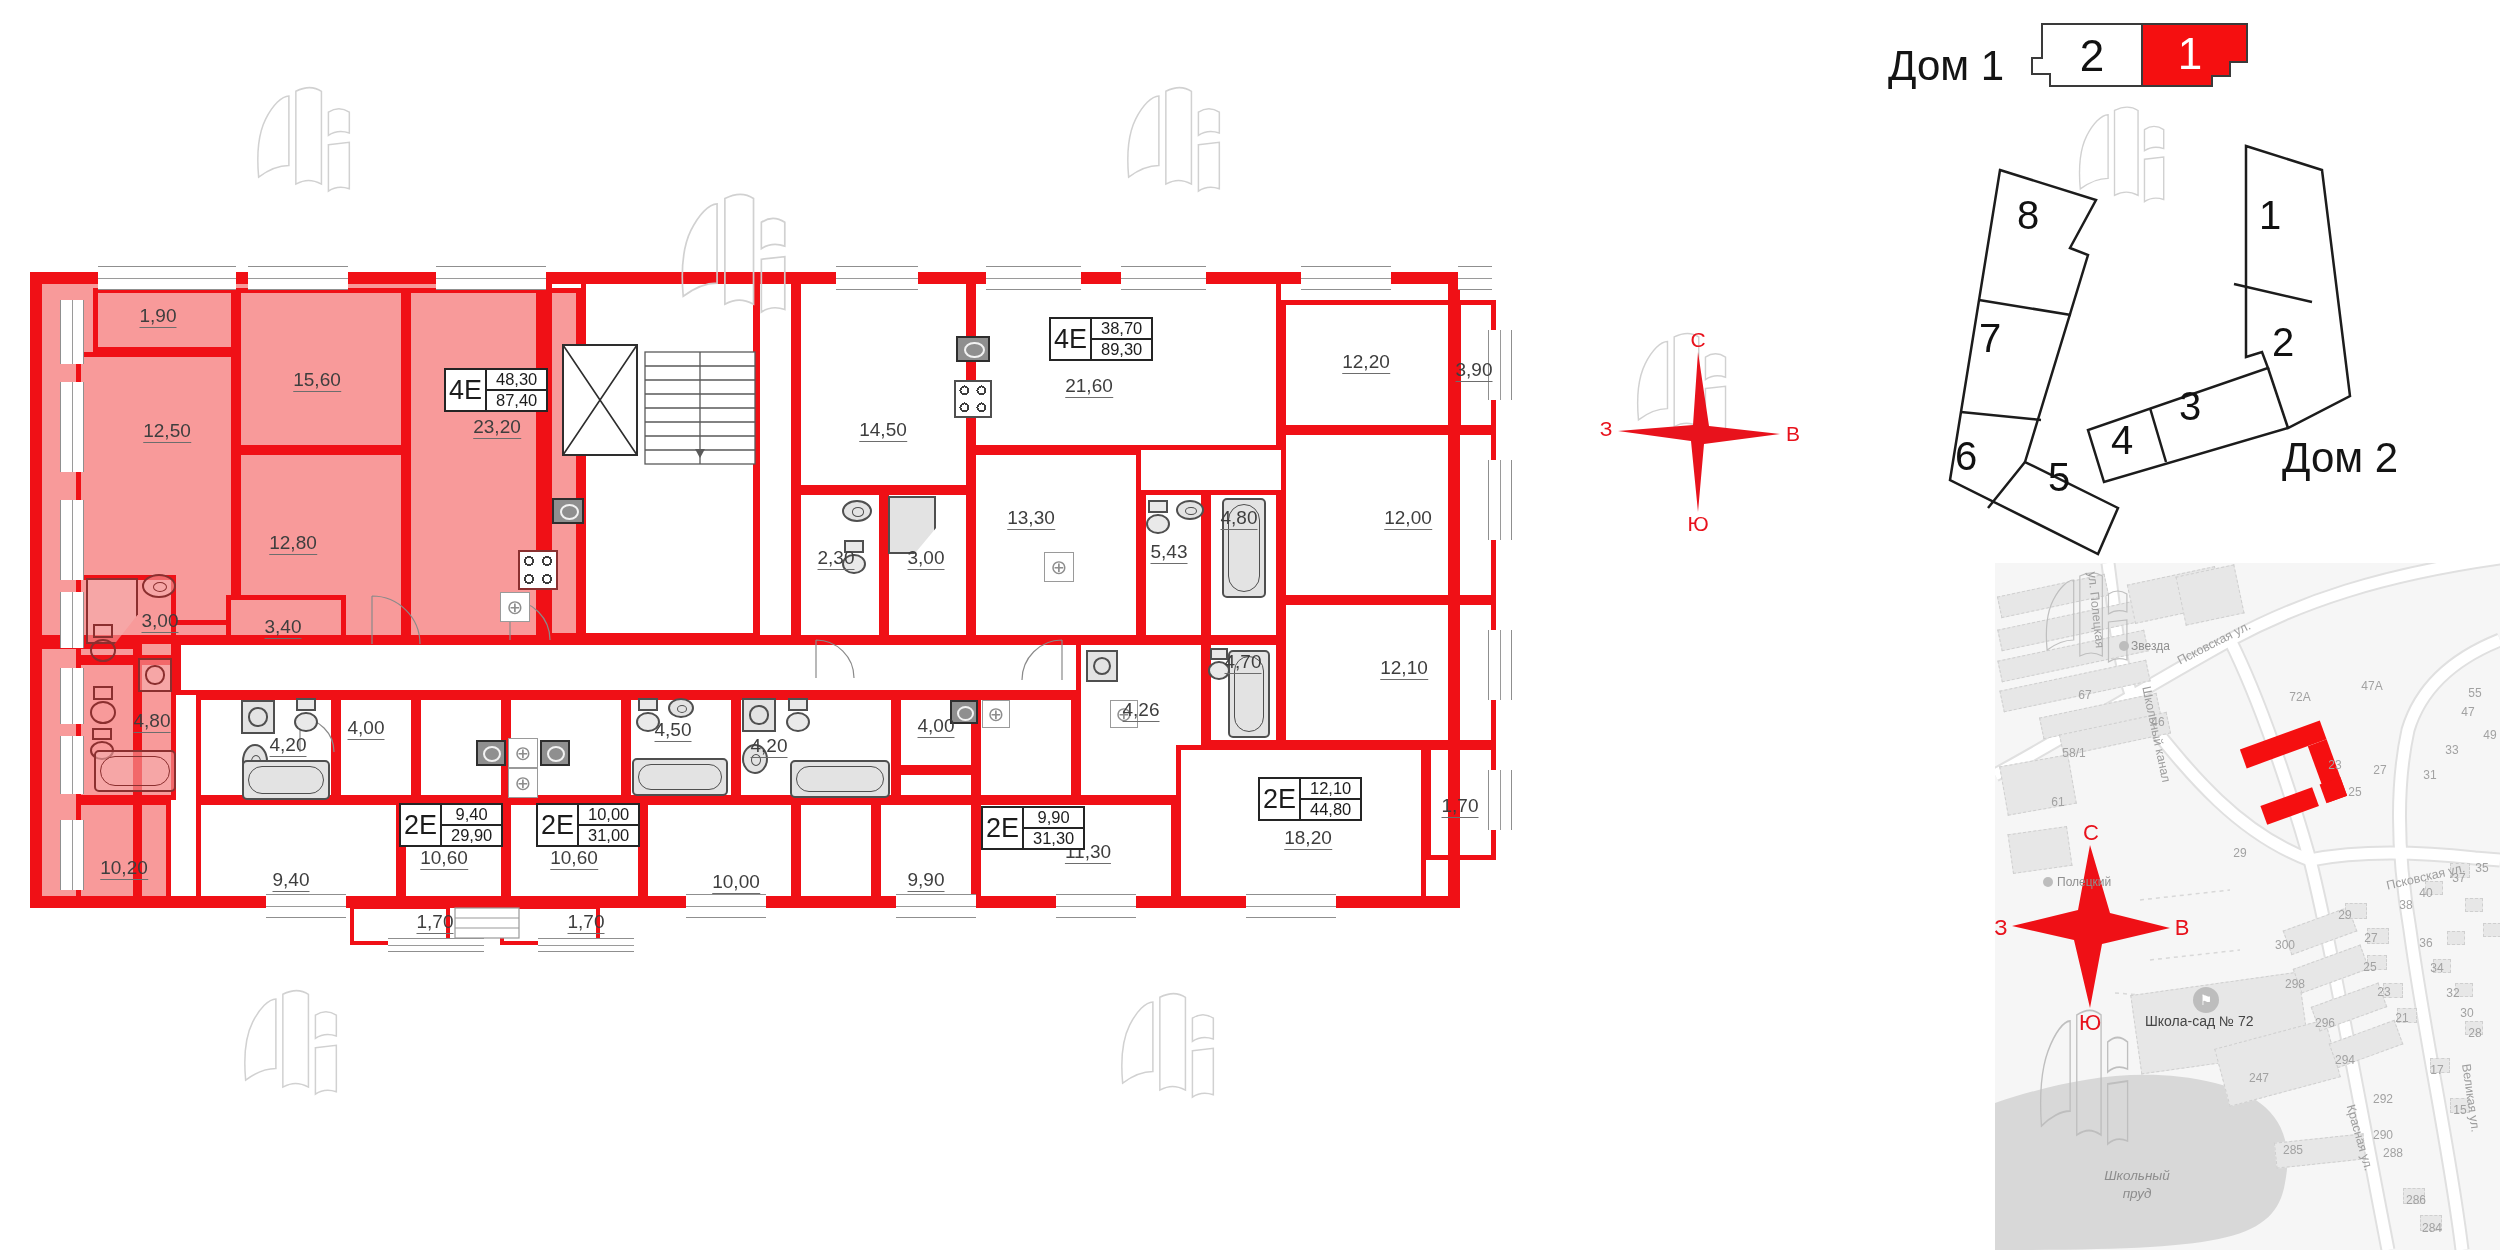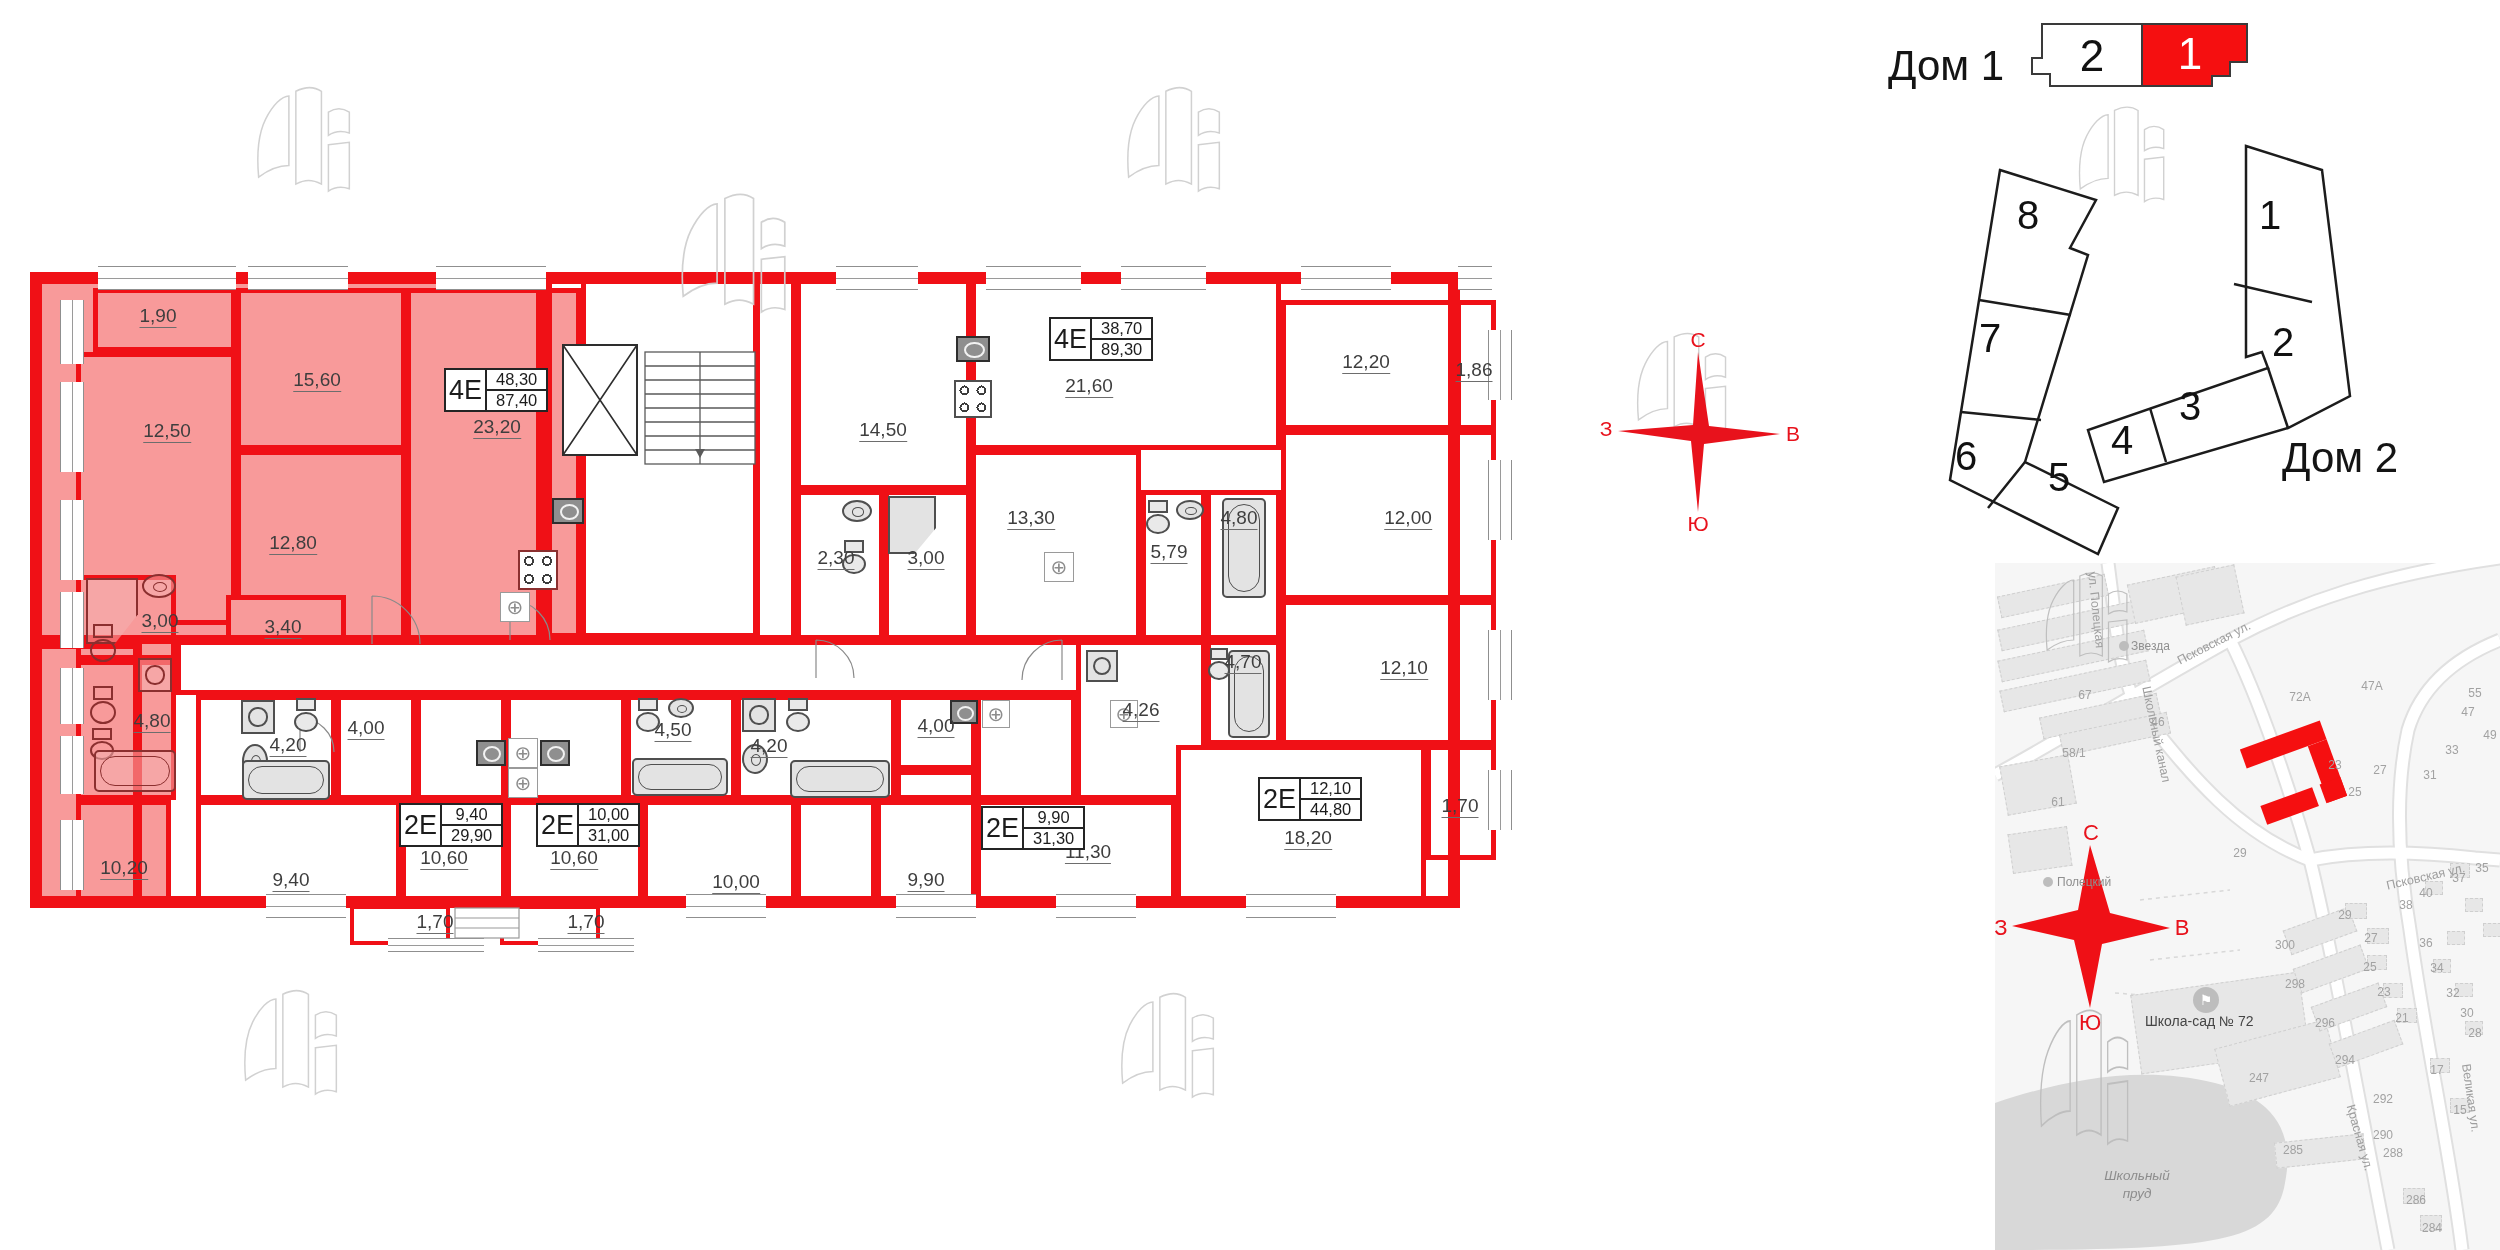--- a/index.html
+++ b/index.html
@@ -234,24 +234,24 @@
       <div class="rlabel" style="left: 257px; top: 543px;"><span>12,80</span></div>
       <div class="rlabel" style="left: 124px; top: 621px;"><span>3,00</span></div>
       <div class="rlabel" style="left: 247px; top: 627px;"><span>3,40</span></div>
       <div class="rlabel" style="left: 116px; top: 721px;"><span>4,80</span></div>
       <div class="rlabel" style="left: 88px; top: 868px;"><span>10,20</span></div>
       <div class="rlabel" style="left: 847px; top: 430px;"><span>14,50</span></div>
       <div class="rlabel" style="left: 800px; top: 558px;"><span>2,30</span></div>
       <div class="rlabel" style="left: 890px; top: 558px;"><span>3,00</span></div>
       <div class="rlabel" style="left: 1053px; top: 386px;"><span>21,60</span></div>
       <div class="rlabel" style="left: 995px; top: 518px;"><span>13,30</span></div>
-      <div class="rlabel" style="left: 1133px; top: 552px;"><span>5,79</span></div>
+      <div class="rlabel" style="left: 1133px; top: 552px;"><span>5,43</span></div>
       <div class="rlabel" style="left: 1203px; top: 518px;"><span>4,80</span></div>
       <div class="rlabel" style="left: 1330px; top: 362px;"><span>12,20</span></div>
-      <div class="rlabel" style="left: 1438px; top: 370px;"><span>1,86</span></div>
+      <div class="rlabel" style="left: 1438px; top: 370px;"><span>3,90</span></div>
       <div class="rlabel" style="left: 1372px; top: 518px;"><span>12,00</span></div>
       <div class="rlabel" style="left: 1368px; top: 668px;"><span>12,10</span></div>
       <div class="rlabel" style="left: 1105px; top: 710px;"><span>4,26</span></div>
       <div class="rlabel" style="left: 1207px; top: 662px;"><span>4,70</span></div>
       <div class="rlabel" style="left: 1272px; top: 838px;"><span>18,20</span></div>
       <div class="rlabel" style="left: 1424px; top: 806px;"><span>1,70</span></div>
       <div class="rlabel" style="left: 252px; top: 745px;"><span>4,20</span></div>
       <div class="rlabel" style="left: 330px; top: 728px;"><span>4,00</span></div>
       <div class="rlabel" style="left: 408px; top: 858px;"><span>10,60</span></div>
       <div class="rlabel" style="left: 255px; top: 880px;"><span>9,40</span></div>

